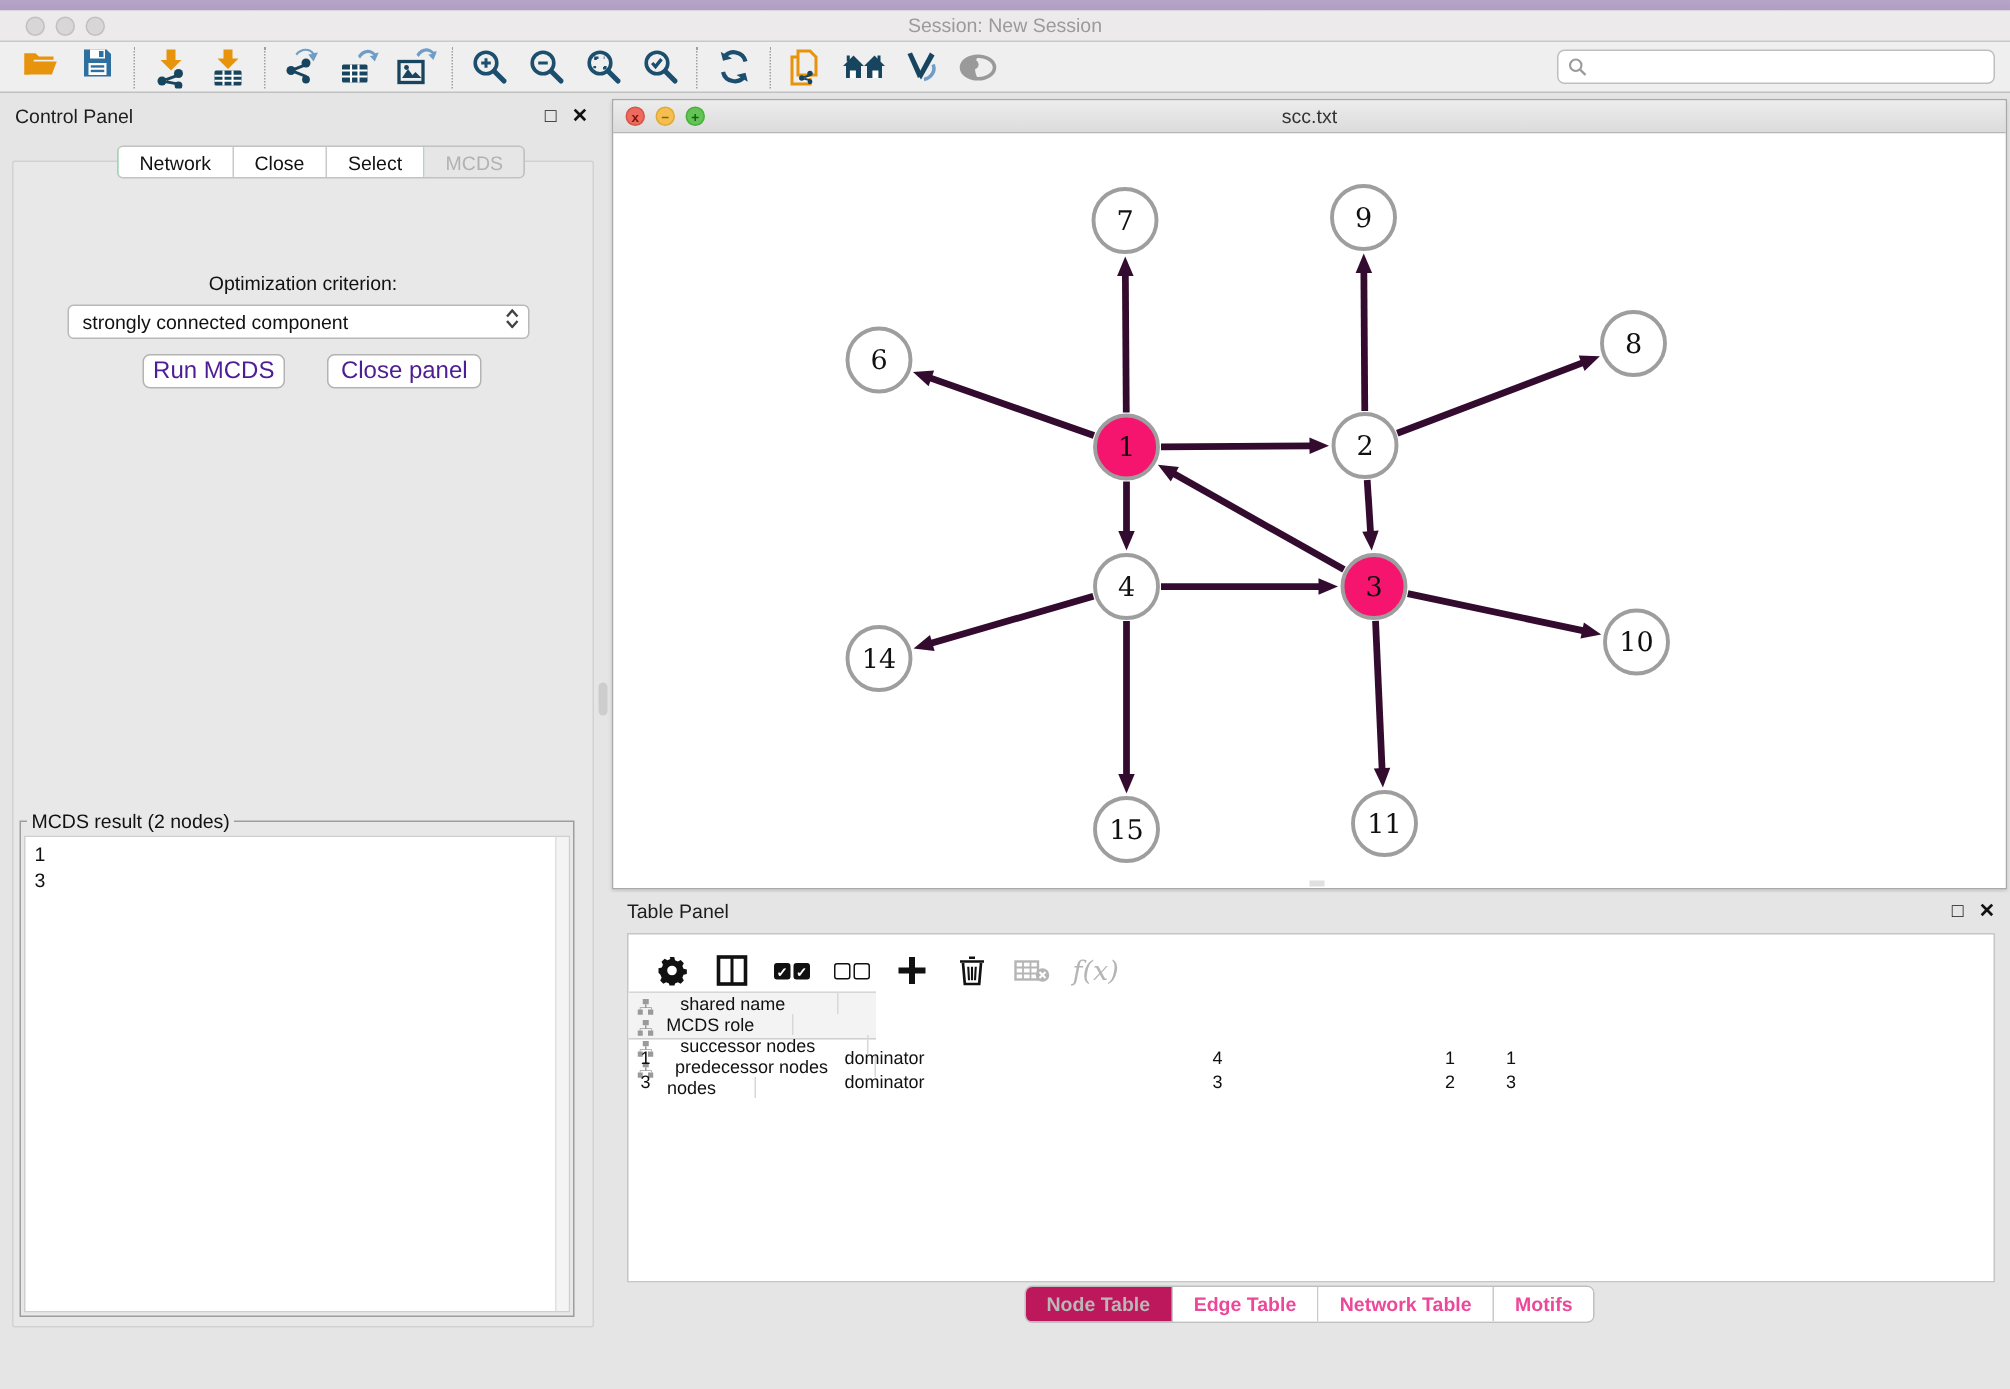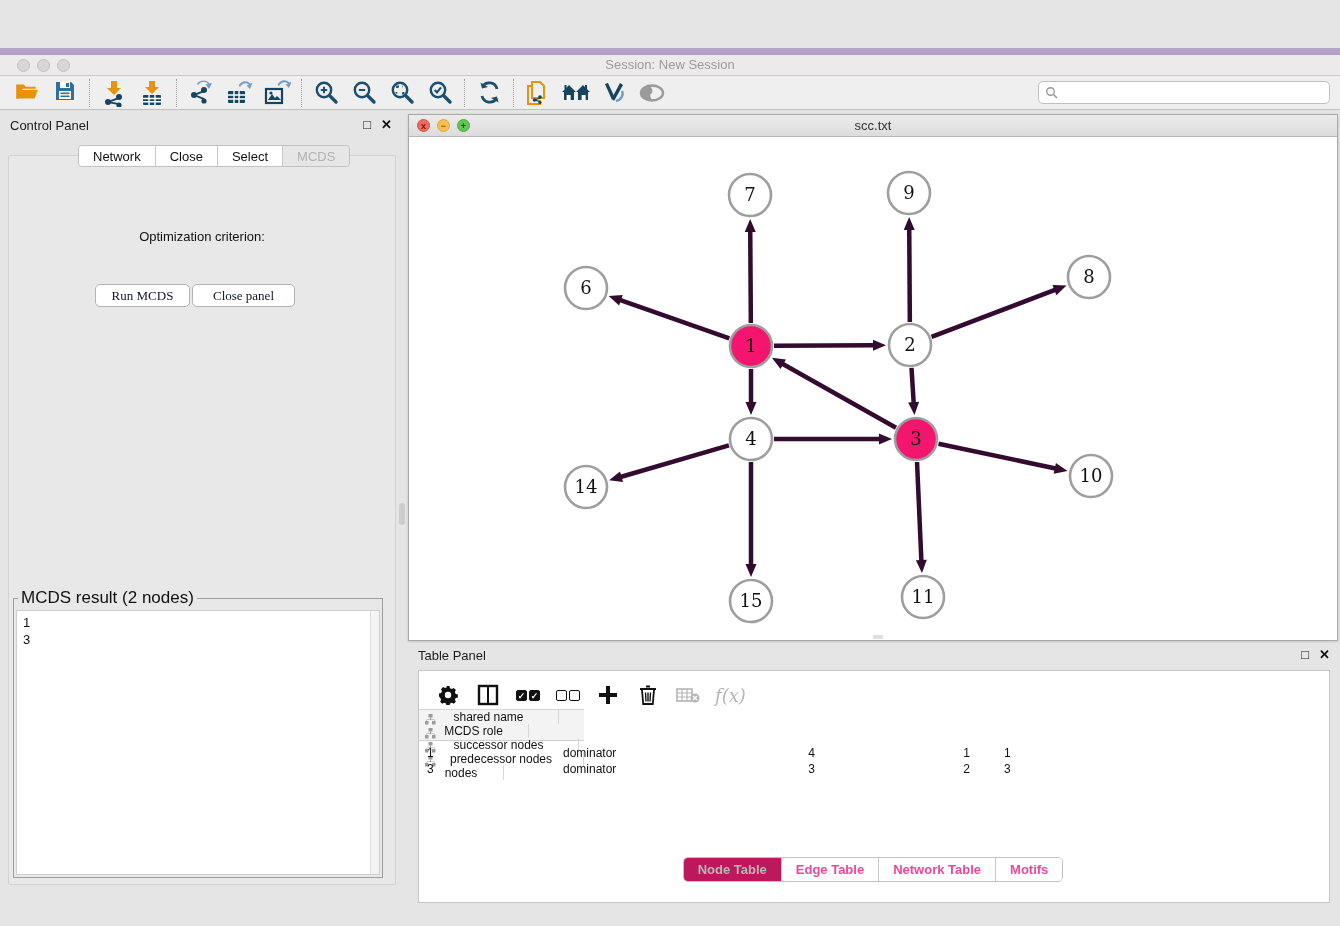--- a/index.html
+++ b/index.html
@@ -1,19 +1,19 @@
 <!DOCTYPE html>
 <html><head>
 <meta charset="utf-8">
 <style>
   * { margin:0; padding:0; box-sizing:border-box; }
   html,body { width:1340px; height:926px; }
   body { font-family:"Liberation Sans", sans-serif; background:#e5e5e5; position:relative; overflow:hidden; }
 
-  .screen { position:absolute; inset:0;margin-top:48px; }
+  .screen { position:absolute; inset:0; }
 
   
   .desktop-strip { position:absolute; top:0; left:0; right:0; height:7px;
     background:linear-gradient(#b7a4c9,#af9dc2); }
   .titlebar { position:absolute; top:7px; left:0; right:0; height:21px;
     background:#eceaea; border-bottom:1px solid #c9c7c7; }
   .titlebar .title { position:absolute; left:0; right:0; top:2px; text-align:center;
     font-size:13px; color:#9b9b9b; }
   .tl { position:absolute; top:4px; width:13px; height:13px; border-radius:50%;
     background:#d8d6d6; border:1px solid #c2c0c0; }
@@ -40,26 +40,26 @@
     border:1px solid #c2c2c2; border-radius:4px; overflow:hidden; background:#86efac; }
   .cp-tab { font-size:13px; color:#111; padding:3px 14px; background:#fff; border-right:1px solid #c9c9c9; }
   .cp-tab:last-child { border-right:none; }
   .cp-tab.active { background:#e6e6e6; color:#b2b2b2; }
   .opt-label { position:absolute; top:73px; left:0; right:0; text-align:center; font-size:13px; color:#111; }
   .select-box { position:absolute; top:95px; left:36px; width:308px; height:23px; background:#fff;
     border:1px solid #b9b9b9; border-radius:4px; font-size:13px; color:#111;
     display:flex; align-items:center; padding:0 22px 0 9px; }
   .select-box .stepper { position:absolute; right:6px; top:2px; display:flex; flex-direction:column; gap:1px; }
   .btn { position:absolute; height:23px; background:#fff; border:1px solid #b3b3b3; border-radius:5px;
-    font-size:13px; color:#0f172a; display:flex; align-items:center; justify-content:center;font-family:Liberation Serif, serif; }
+    font-size:16px; color:#4c1d95; display:flex; align-items:center; justify-content:center; }
   .btn-run { top:128px; left:86px; width:95px; }
-  .btn-closep { top:128px; left:183px; width:103px; }
+  .btn-closep { top:128px; left:209px; width:103px; }
   fieldset.result { position:absolute; left:4px; right:12px; top:432px; bottom:6px;
     border:1px solid #9e9e9e; background:transparent; }
-  fieldset.result legend { font-size:17px; color:#111; margin-left:4px; padding:0 3px; }
+  fieldset.result legend { font-size:13px; color:#111; margin-left:4px; padding:0 3px; }
   .result-inner { position:absolute; left:2px; right:2px; top:2px; bottom:2px; background:#fff;
     border:1px solid #cfcfcf; }
   .result-inner pre { font-family:"Liberation Sans", sans-serif; font-size:13px; color:#111;
     padding:3px 6px; line-height:17px; }
   .result-scroll { position:absolute; right:0; top:0; bottom:0; width:9px; background:#f4f4f4; border-left:1px solid #e0e0e0; }
   .divider-grip { position:absolute; left:399px; top:455px; width:6px; height:22px; background:#cdcdcd; border-radius:3px; }
 
   
   .network-window { position:absolute; left:408px; top:66px; width:930px; height:527px;
     background:#fff; border:1px solid #a9a9a9; box-shadow:0 1px 3px rgba(0,0,0,.15); }
@@ -294,20 +294,31 @@
       <span class="g">✕</span>
     </div>
     <div class="cp-tabs">
       <div class="cp-tab">Network</div>
       <div class="cp-tab">Close</div>
       <div class="cp-tab">Select</div>
       <div class="cp-tab active">MCDS</div>
     </div>
     <div class="cp-content">
       <div class="opt-label">Optimization criterion:</div>
+      <div class="select-box">
+        <span>strongly connected component</span>
+        <span class="stepper">
+          <svg width="9" height="6" viewBox="0 0 9 6">
+              <path d="M1 5l3.5-4L8 5" fill="none" stroke="#444" stroke-width="1.6"></path>
+            </svg>
+          <svg width="9" height="6" viewBox="0 0 9 6">
+              <path d="M1 1l3.5 4L8 1" fill="none" stroke="#444" stroke-width="1.6"></path>
+            </svg>
+        </span>
+      </div>
       <div class="btn btn-run">Run MCDS</div>
       <div class="btn btn-closep">Close panel</div>
       <fieldset class="result">
         <legend>MCDS result (2 nodes)</legend>
         <div class="result-inner">
           <pre>1
 3</pre>
           <div class="result-scroll"></div>
         </div>
       </fieldset>

